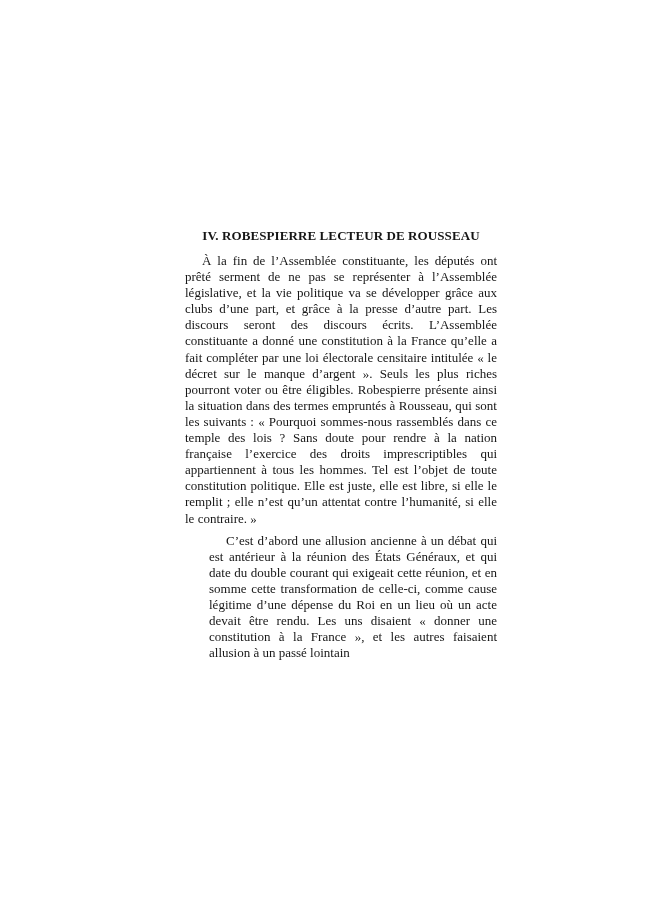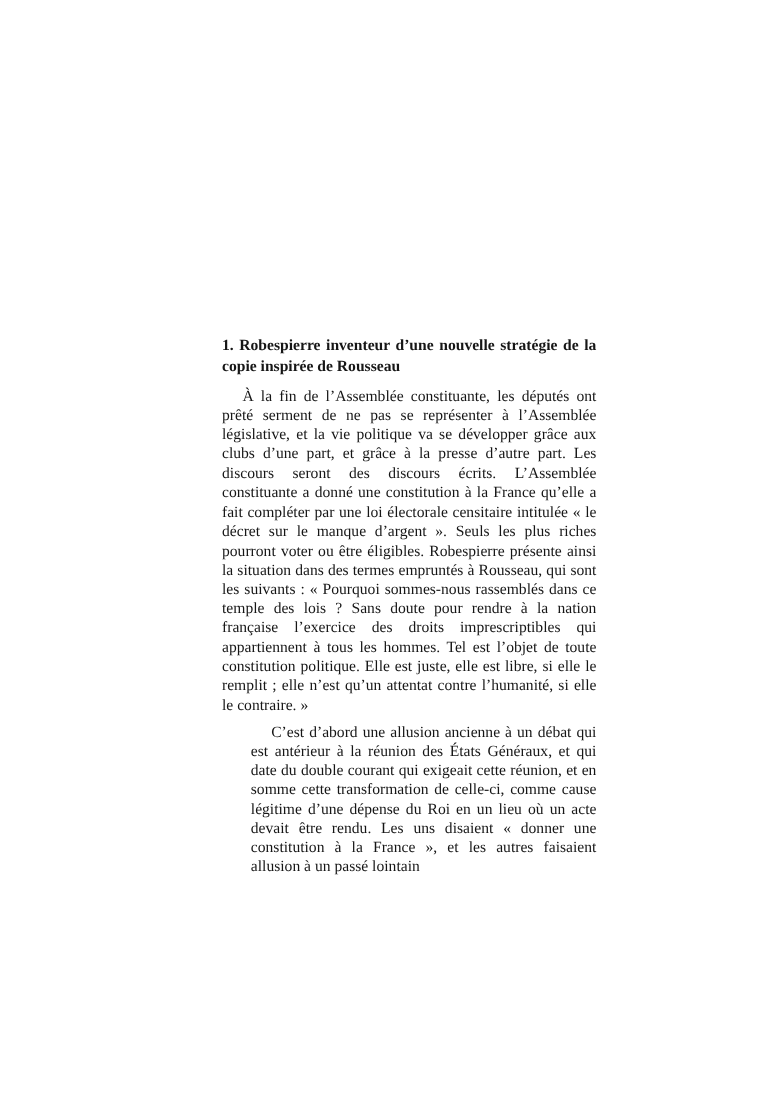--- a/index.html
+++ b/index.html
@@ -48,17 +48,17 @@
   .body-paragraph + .body-paragraph {
     margin-top: 6px;
     margin-left: 24px;
   }
 </style>
 </head>
 <body>
 
 <div class="page">
   <div class="text-column">
-    <h2 class="section-heading">1.  Robespierre inventeur d’une nouvelle stratégie de la copie inspirée de Rousseau</h2>
+    <h1 class="chapter-title">IV. ROBESPIERRE LECTEUR DE ROUSSEAU</h1>
     <p class="body-paragraph">À la fin de l’Assemblée constituante, les députés ont prêté serment de ne pas se représenter à l’Assemblée législative, et la vie politique va se développer grâce aux clubs d’une part, et grâce à la presse d’autre part. Les discours seront des discours écrits. L’Assemblée constituante a donné une constitution à la France qu’elle a fait compléter par une loi électorale censitaire intitulée «&nbsp;le décret sur le manque d’argent&nbsp;». Seuls les plus riches pourront voter ou être éligibles. Robespierre présente ainsi la situation dans des termes empruntés à Rousseau, qui sont les suivants&nbsp;: «&nbsp;Pourquoi sommes-nous rassemblés dans ce temple des lois&nbsp;? Sans doute pour rendre à la nation française l’exercice des droits imprescriptibles qui appartiennent à tous les hommes. Tel est l’objet de toute constitution politique. Elle est juste, elle est libre, si elle le remplit&nbsp;; elle n’est qu’un attentat contre l’humanité, si elle le contraire.&nbsp;»</p>
     <p class="body-paragraph">C’est d’abord une allusion ancienne à un débat qui est antérieur à la réunion des États Généraux, et qui date du double courant qui exigeait cette réunion, et en somme cette transformation de celle-ci, comme cause légitime d’une dépense du Roi en un lieu où un acte devait être rendu. Les uns disaient «&nbsp;donner une constitution à la France&nbsp;», et les autres faisaient allusion à un passé lointain</p>
   </div>
 </div>
 
 </body></html>

